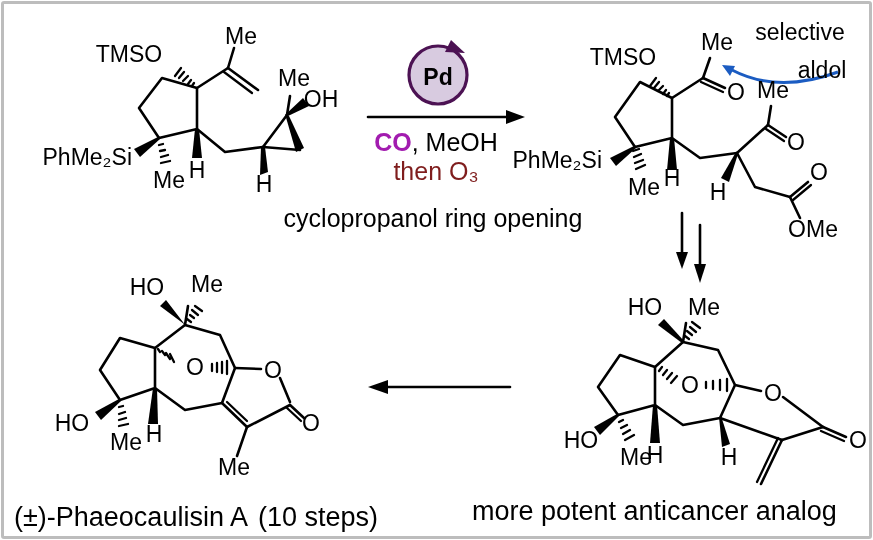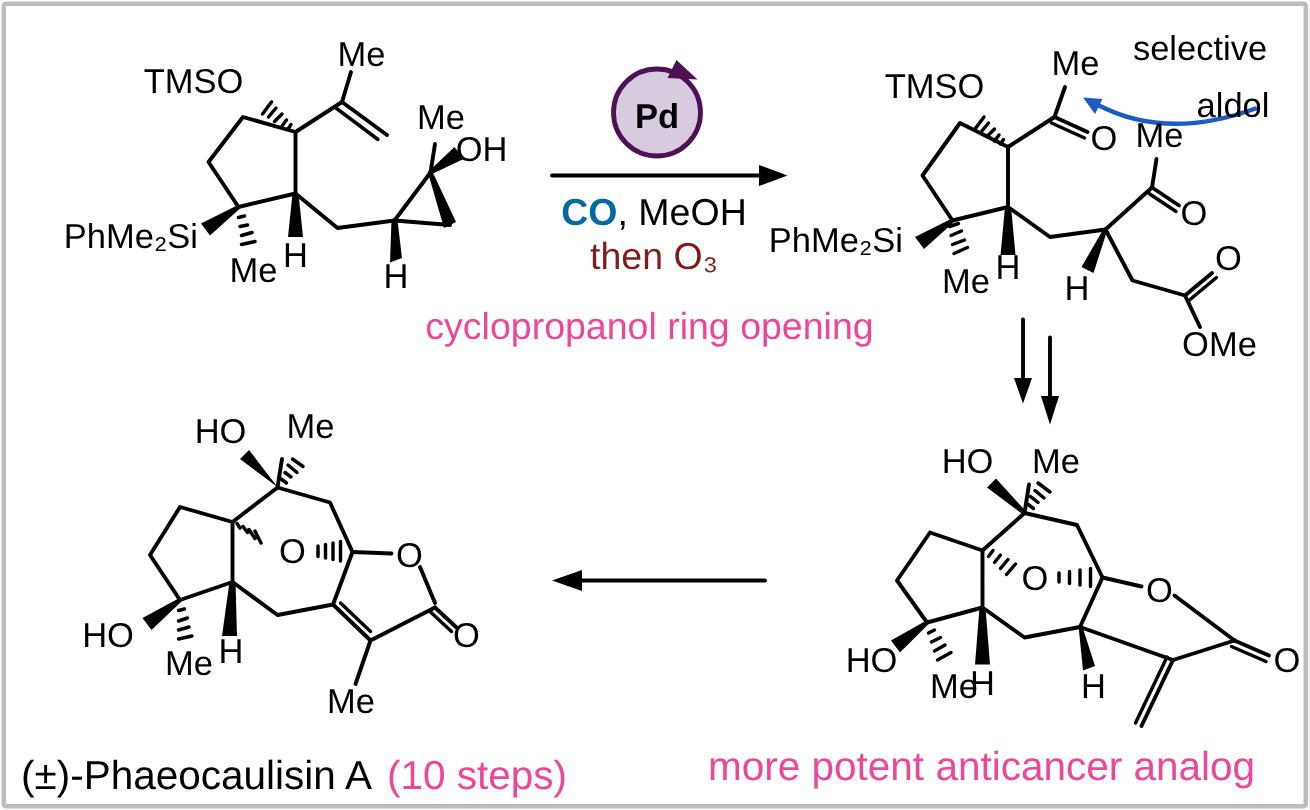--- a/index.html
+++ b/index.html
@@ -8,23 +8,23 @@
   .frame{position:absolute;inset:1px;border:3px solid #bdbdbd;border-radius:3px;pointer-events:none;}
   svg{position:absolute;overflow:visible;}
   svg text{font-family:'Liberation Sans','DejaVu Sans',sans-serif;font-size:23px;fill:#000;}
   .bond{stroke:#000;stroke-width:2.6;fill:none;stroke-linecap:round;stroke-linejoin:round;}
   .thin{stroke:#000;stroke-width:2.3;fill:none;stroke-linecap:round;}
   .wedge{fill:#000;stroke:none;}
   .hash{stroke:#000;stroke-width:2.3;fill:none;stroke-linecap:round;}
   .cond{position:absolute;font-size:25px;color:#000;text-align:center;line-height:27px;}
   .notes{position:absolute;font-size:25px;text-align:center;line-height:31px;}
   .caption{position:absolute;font-size:27px;color:#000;white-space:nowrap;}
-  .blue{color:#ec4899;}
+  .blue{color:#000000;}
   .red{color:#7f1d1d;}
-  .purple{color:#0369a1;font-weight:bold;}
+  .purple{color:#a21caf;font-weight:bold;}
 </style>
 </head>
 <body>
 
 <div class="canvas">
   <div class="frame"></div>
 
   <svg style="left:22px;top:20px" width="340" height="190" viewBox="0 0 340 190">
     <g>
       <path class="bond" d="M175,68 L140,58 L117,88 L137,118 L175,109 Z"></path>

